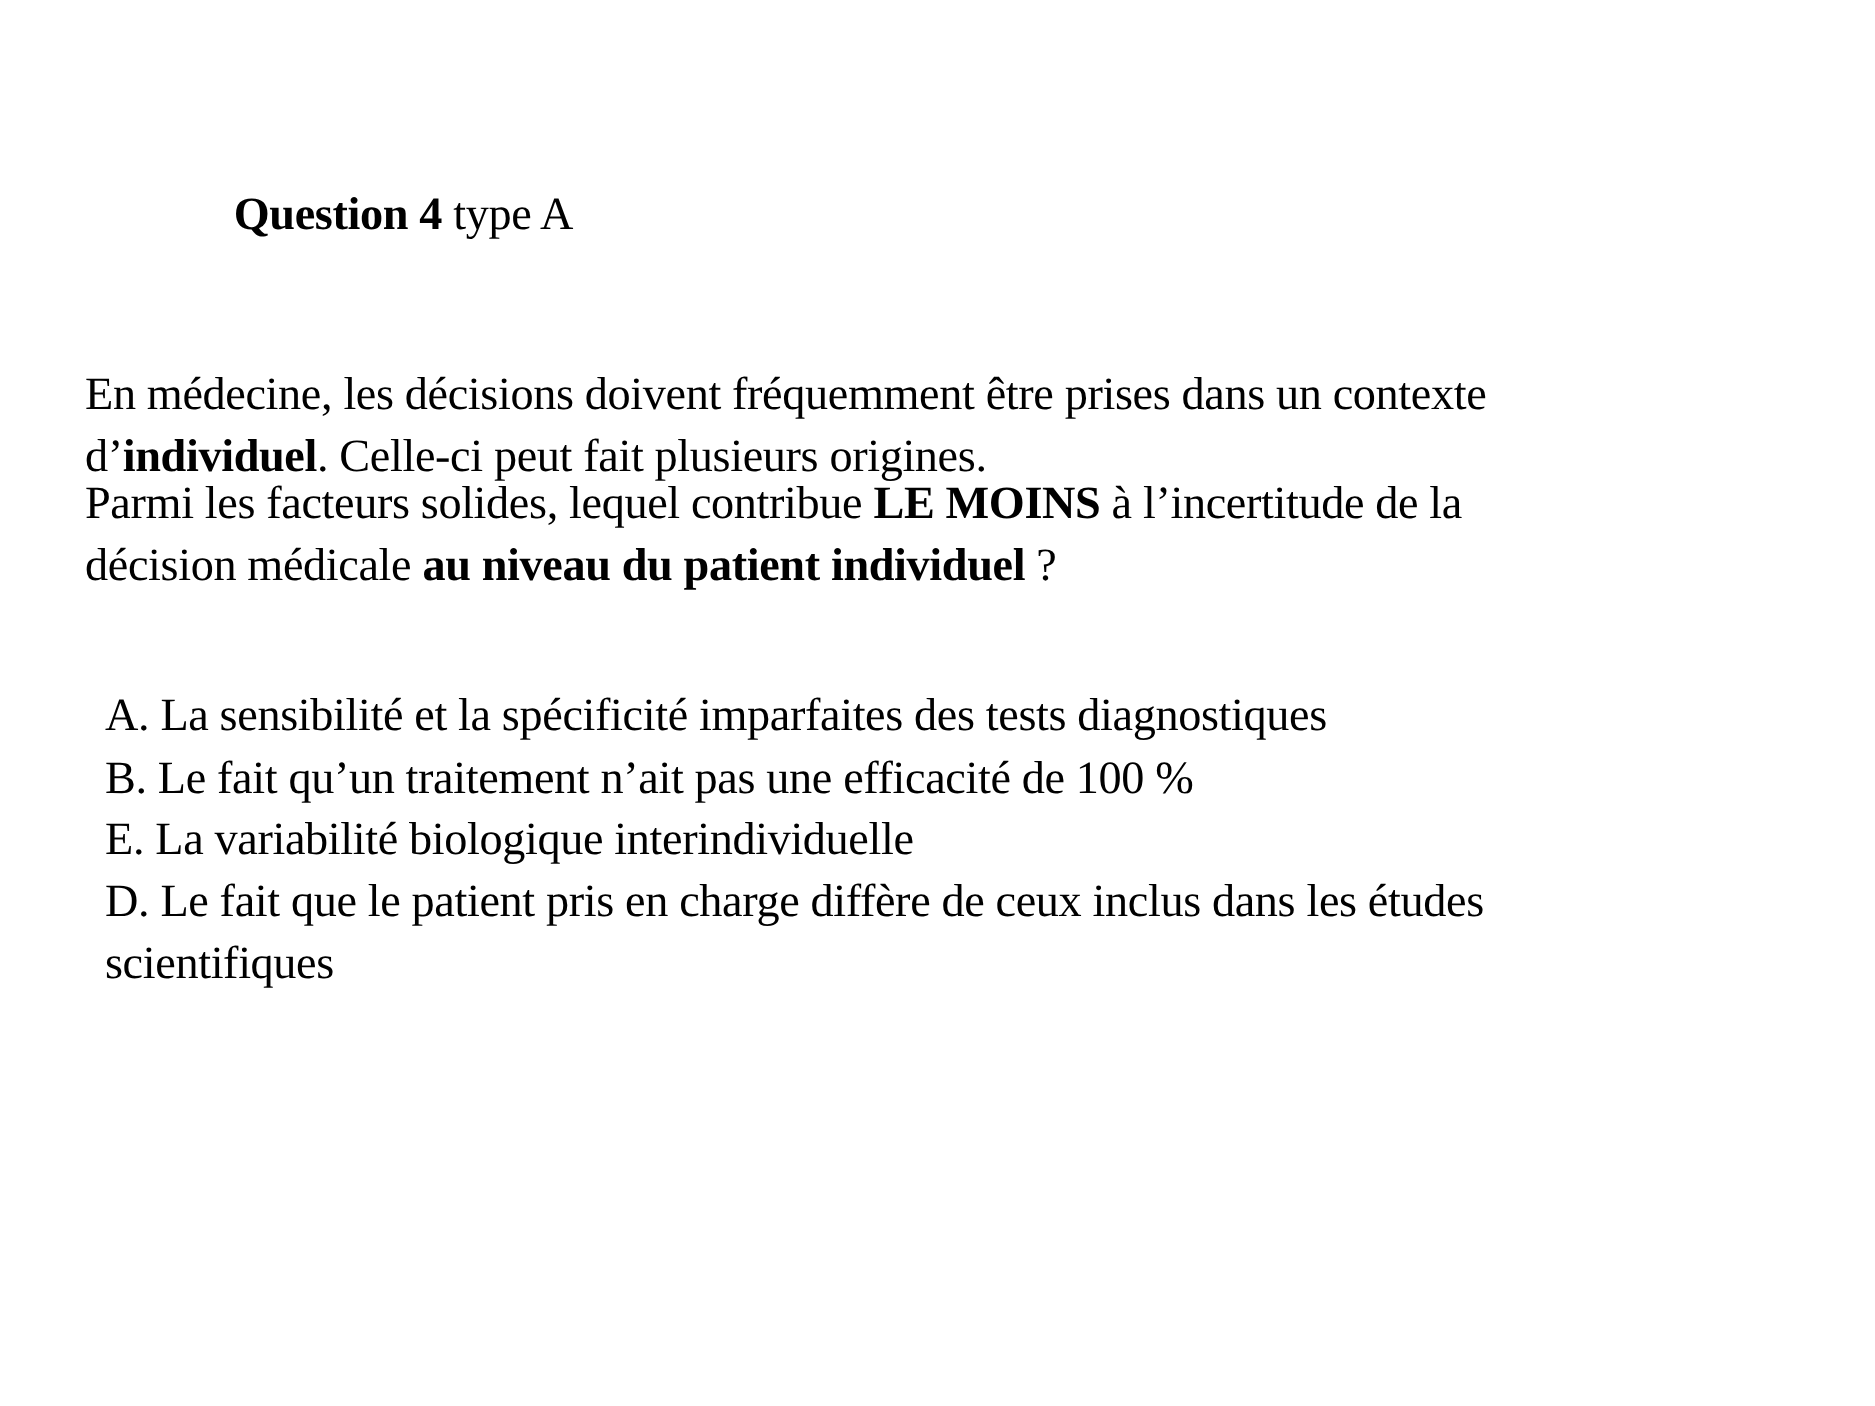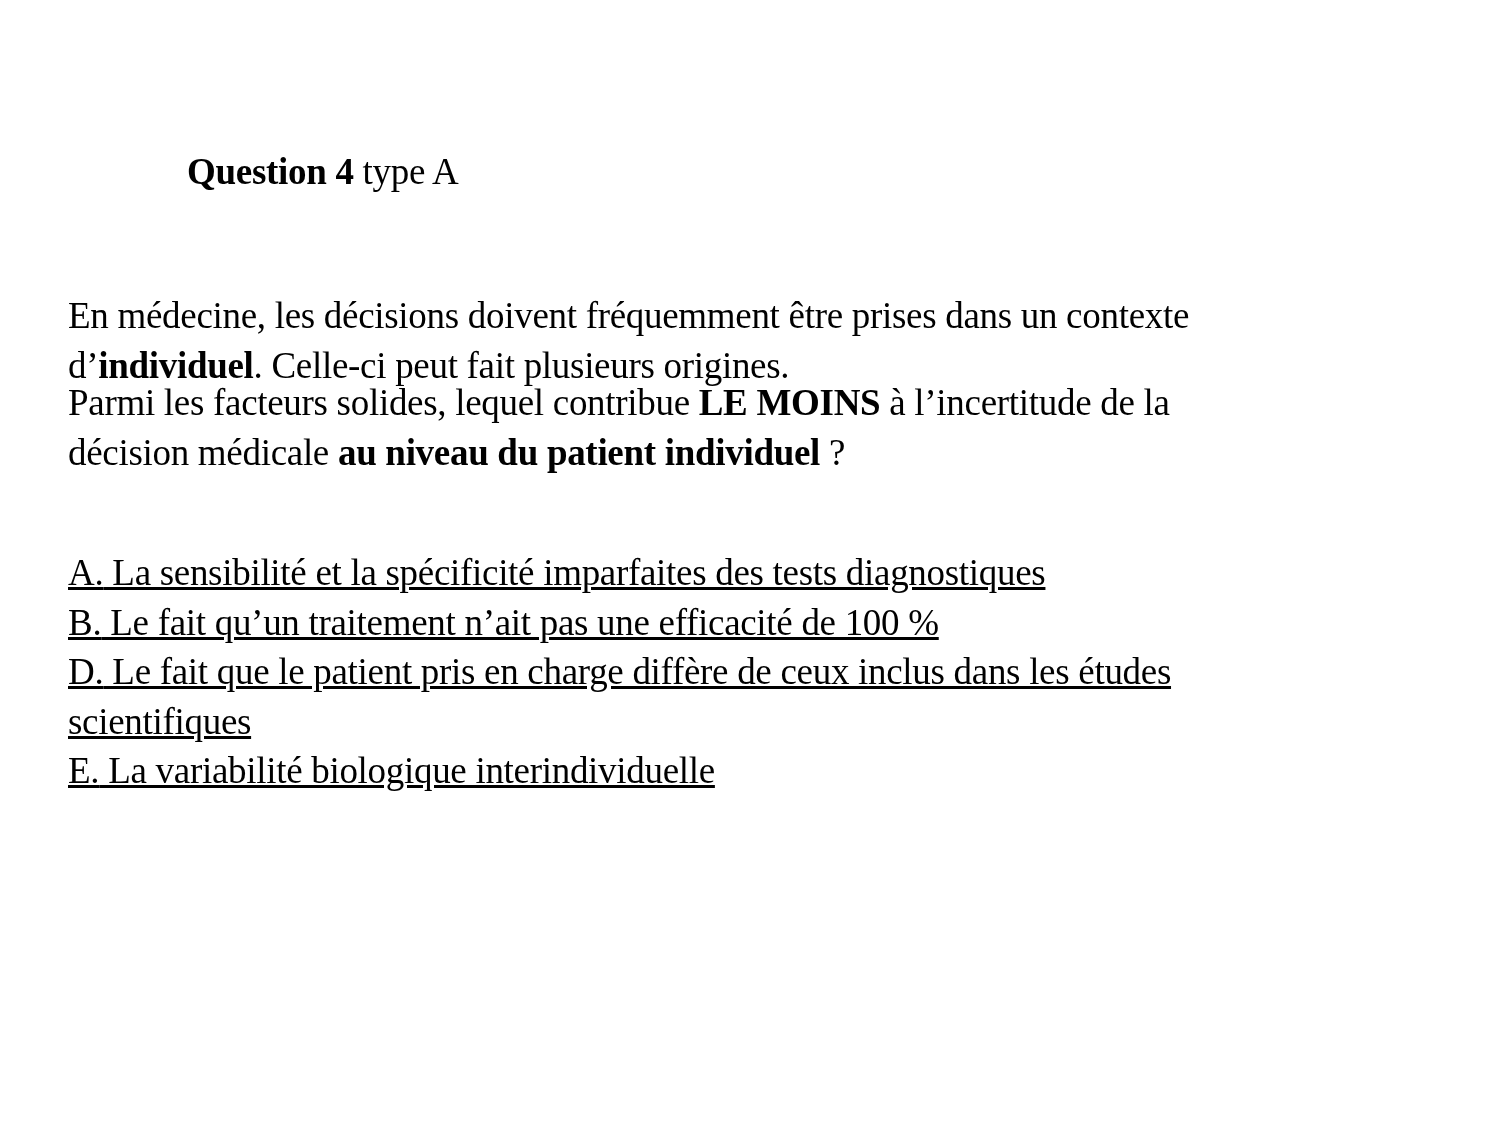--- a/index.html
+++ b/index.html
@@ -29,27 +29,26 @@
     left: 68px;
     font-size: 37px;
     line-height: 49.5px;
     width: 1400px;
     letter-spacing: -0.3px;
   }
   .p1 { top: 255px; margin-top: 36px; }
   .p2 { top: 378px; }
   .options {
     position: absolute;
-    left: 68px;
+    left: 84px;
     top: 548px;
     font-size: 37px;
     line-height: 49.5px;
     width: 1400px;
     letter-spacing: -0.3px;
-    text-decoration: underline;
   }
   .option { display: block; }
   b { font-weight: bold; }
 </style>
 </head>
 <body>
 
 <div class="title">
   <b>Question 4</b><span> type A</span>
 </div>
@@ -60,15 +59,15 @@
 </div>
 
 <div class="para p2">
   <span>Parmi les facteurs solides, lequel contribue </span><b>LE MOINS</b><span> à l’incertitude de la</span><br>
   <span>décision médicale </span><b>au niveau du patient individuel</b><span> ?</span>
 </div>
 
 <div class="options">
   <span class="option"><span>A.</span><span> La sensibilité et la spécificité imparfaites des tests diagnostiques</span></span>
   <span class="option"><span>B.</span><span> Le fait qu’un traitement n’ait pas une efficacité de 100 %</span></span>
+  <span class="option"><span>E.</span><span> La variabilité biologique interindividuelle</span></span>
   <span class="option" style="width:1290px;"><span>D.</span><span> Le fait que le patient pris en charge diffère de ceux inclus dans les études scientifiques</span></span>
-  <span class="option"><span>E.</span><span> La variabilité biologique interindividuelle</span></span>
 </div>
 
 </body></html>

